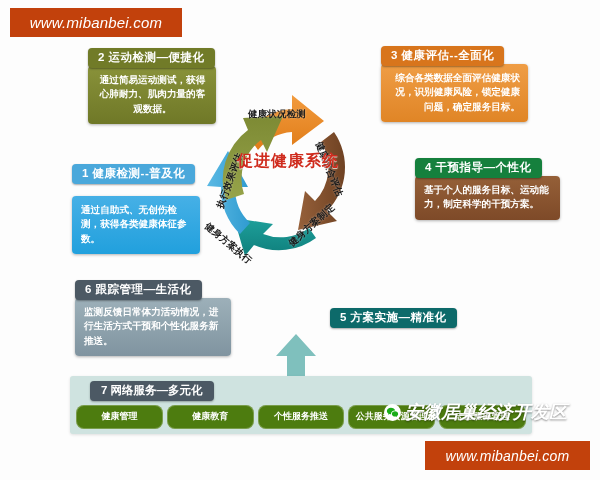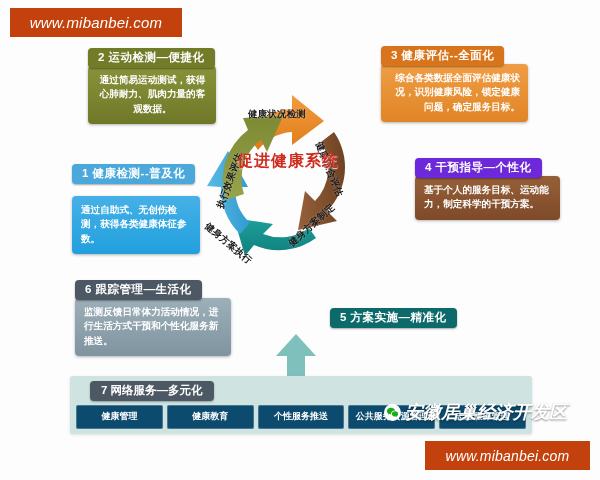--- a/index.html
+++ b/index.html
@@ -56,21 +56,21 @@
   #card2 .shell{width:158px;height:78px;}
 
   
   #card3{left:368px;top:45px;width:147px;padding-left:13px;}
   #card3 .hdr{background:#d8751c;}
   #card3 .body{background:#e8943a;background:linear-gradient(180deg,#ef9d45,#e08526);text-align:right;}
   #card3 .shell{width:156px;height:86px;}
 
   
   #card4{left:415px;top:157px;width:145px;}
-  #card4 .hdr{background:#6d28d9;text-align:right;}
+  #card4 .hdr{background:#15803d;text-align:right;}
   #card4 .body{background:#8a5430;background:linear-gradient(180deg,#956038,#7e4a28);}
   #card4 .shell{width:161px;height:76px;}
 
   
   #card5{left:330px;top:275px;width:190px;}
   #card5 .hdr{background:#0d6a6a;margin-top:33px;}
   #card5 .body{background:#17807e;background:linear-gradient(180deg,#1c8d8a,#11726f);}
   #card5 .shell{width:206px;height:74px;}
 
   
@@ -89,23 +89,23 @@
     position:absolute;left:20px;top:5px;
     background:#4c5964;color:#fff;font-size:11.5px;font-weight:bold;
     padding:2px 11px 3px 11px;border-radius:4px;white-space:nowrap;
     box-shadow:0 1px 2px rgba(0,0,0,.3);
   }
   #band .chips{
     position:absolute;left:6px;top:29px;right:6px;
     display:flex;gap:4px;
   }
   #band .chip{
-    flex:1;background:#0c4a6e;color:#ffffff;
+    flex:1;background:#4d7c0f;color:#ffffff;
     font-size:9px;font-weight:bold;text-align:center;
-    padding:5px 2px 6px 2px;border-radius:2px;white-space:nowrap;
+    padding:5px 2px 6px 2px;border-radius:8px;white-space:nowrap;
     overflow:hidden;
     box-shadow:inset 0 0 0 1px rgba(255,255,255,.25);
   }
 
   
   #uparrow{position:absolute;left:272px;top:332px;width:48px;height:48px;}
 
   
   #cycle{position:absolute;left:188px;top:88px;width:200px;height:200px;}
   .ringlabel{

